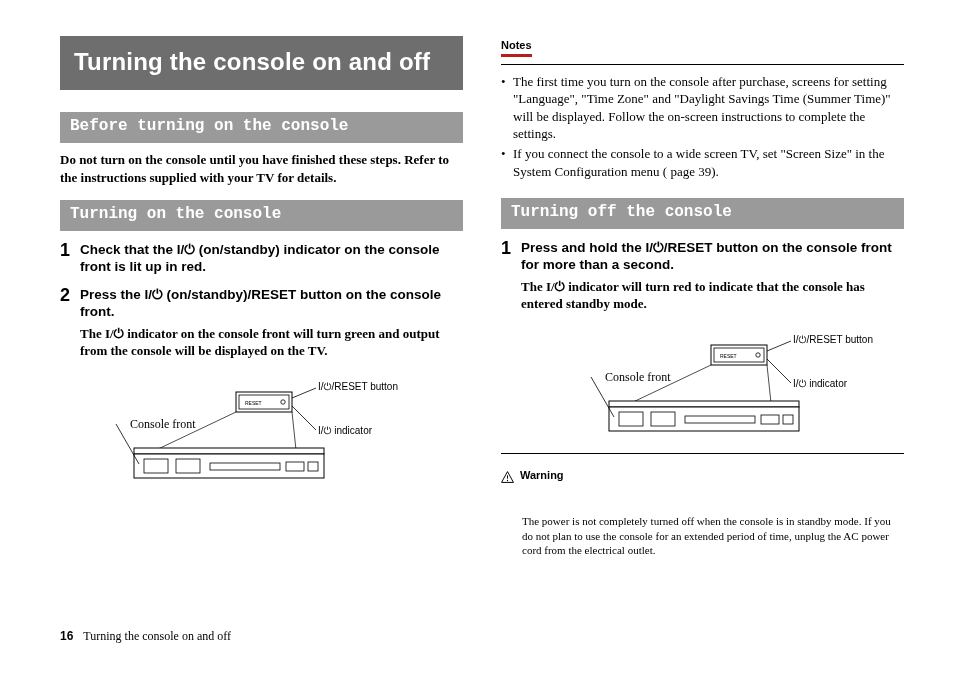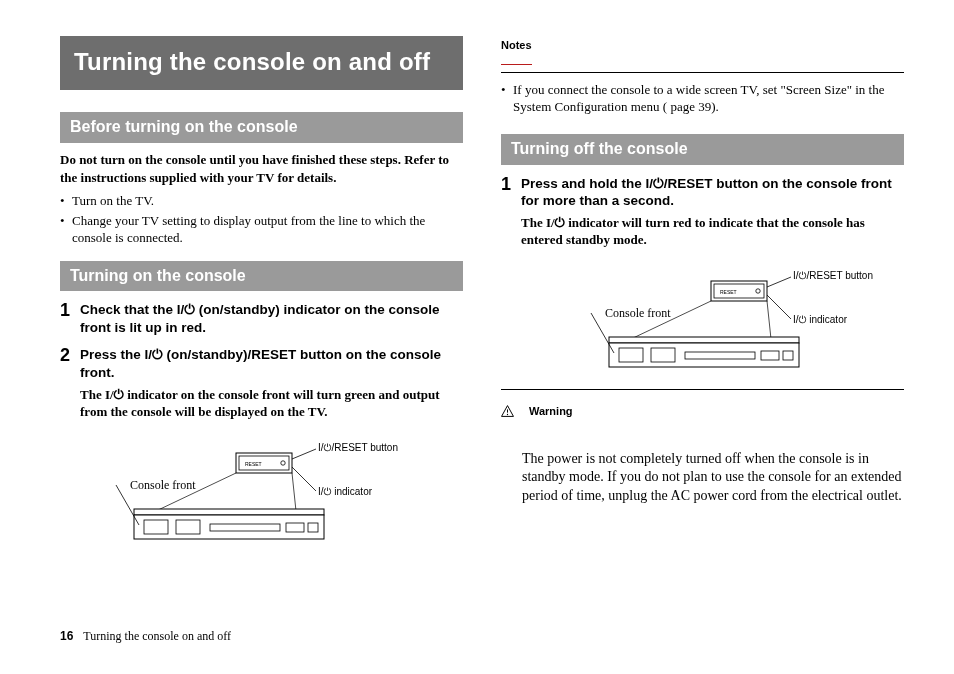--- a/index.html
+++ b/index.html
@@ -29,21 +29,21 @@
     font-family: Arial, Helvetica, sans-serif;
     font-weight: 900;
     font-size: 24px;
     padding: 10px 14px 12px 14px;
     margin-bottom: 22px;
     letter-spacing: 0.2px;
   }
   .sec-bar {
     background: #9a9a9a;
     color: #fff;
-    font-family: Liberation Sans, sans-serif;
+    font-family: Liberation Mono, monospace;
     font-weight: 900;
     font-size: 16px;
     padding: 4px 10px 5px 10px;
     margin: 14px 0 8px 0;
   }
   .body-text {
     margin: 6px 0;
     font-weight: bold;
   }
   .bullets { margin: 2px 0 6px 0; }
@@ -79,48 +79,48 @@
     line-height: 1.3;
   }
   .step-sub {
     margin-top: 4px;
     padding-left: 0;
   }
   .notes-head {
     font-family: Arial, Helvetica, sans-serif;
     font-weight: 700;
     font-size: 11px;
-    border-bottom: 1px solid #b91c1c;
+    border-bottom: 3px solid #b91c1c;
     display: inline-block;
-    padding-bottom: 11px;
+    padding-bottom: 1px;
     margin-bottom: 6px;
   }
   .rule-full {
     border: 0;
     border-top: 1px solid #000;
     margin: 1px 0 8px 0;
   }
   .warn-row {
     display: flex;
-    gap: 15px;
-    align-items: flex-start;
+    gap: 6px;
+    align-items: flex-end;
     margin: 14px 0 4px 0;
   }
   .warn-icon {
     width: 13px; height: 12px; flex: 0 0 auto; margin-top: 1px;
   }
   .warn-icon svg { width: 100%; height: 100%; display: block; }
   .warn-title {
     font-family: Arial, Helvetica, sans-serif;
     font-weight: 700;
     font-size: 11px;
   }
   .warn-body {
     padding-left: 21px;
-    font-size: 14px;
+    font-size: 11px;
     margin-top: 31px;
   }
   .hr-sec {
     border: 0; border-top: 1px solid #000;
     margin: 10px 0 0 0;
   }
   .figure {
     margin: 14px 0 10px 26px;
     position: relative;
     height: 110px;
@@ -153,24 +153,20 @@
 </head>
 <body>
 
 <div class="page">
 
   <div class="col">
     <div class="main-title">Turning the console on and off</div>
 
     <div class="sec-bar">Before turning on the console</div>
     <p class="body-text">Do not turn on the console until you have finished these steps. Refer to the instructions supplied with your TV for details.</p>
-    <div class="bullets">
-      <div class="bullet">Turn on the TV.</div>
-      <div class="bullet">Change your TV setting to display output from the line to which the console is connected.</div>
-    </div>
 
     <div class="sec-bar">Turning on the console</div>
     <div class="steps">
       <div class="step">
         <div class="step-num">1</div>
         <div class="step-body">
           <div class="step-head">Check that the I/⏻ (on/standby) indicator on the console front is lit up in red.</div>
         </div>
       </div>
       <div class="step">
@@ -212,20 +208,21 @@
       <span class="callout label-inline" style="left:105px; top:36px; text-align:right; width:60px; left:44px;">Console front</span>
       <span class="callout" style="left:232px; top:44px;">I/⏻ indicator</span>
     </div>
   </div>
 
   <div class="col">
     <div>
       <span class="notes-head">Notes</span>
       <hr class="rule-full">
       <div class="bullets">
+        <div class="bullet">The first time you turn on the console after purchase, screens for setting "Language", "Time Zone" and "Daylight Savings Time (Summer Time)" will be displayed. Follow the on-screen instructions to complete the settings.</div>
         <div class="bullet">If you connect the console to a wide screen TV, set "Screen Size" in the System Configuration menu (  page 39).</div>
       </div>
     </div>
 
     <div class="sec-bar" style="margin-top:18px;">Turning off the console</div>
     <div class="steps">
       <div class="step">
         <div class="step-num">1</div>
         <div class="step-body">
           <div class="step-head">Press and hold the I/⏻/RESET button on the console front for more than a second.</div>

